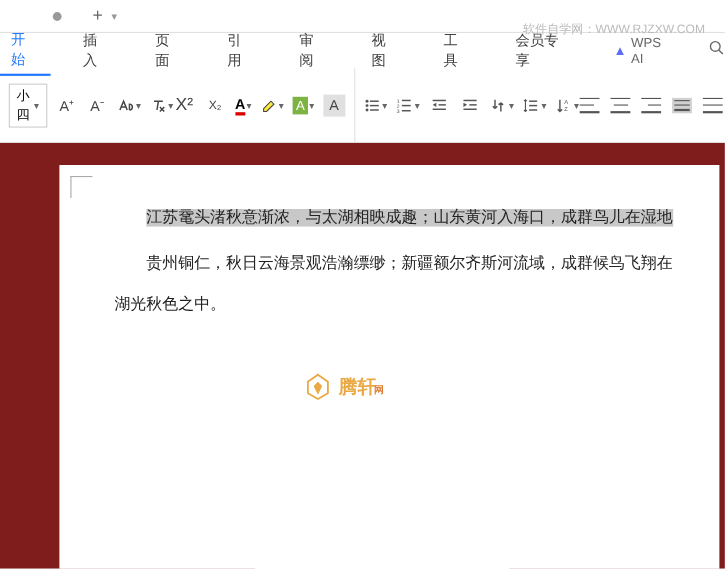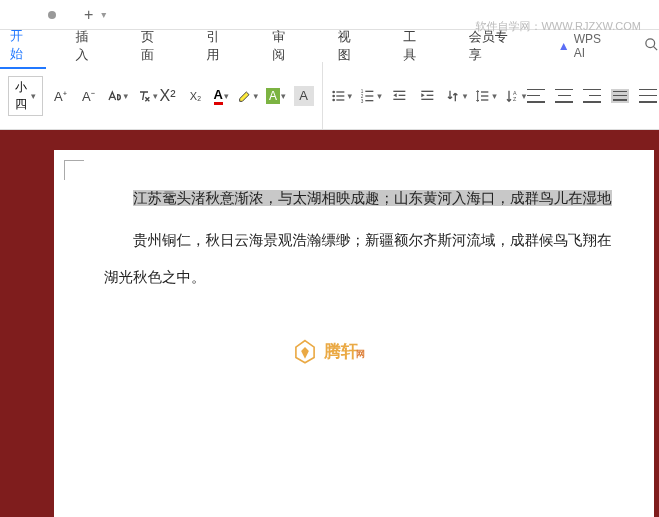--- a/index.html
+++ b/index.html
@@ -33,21 +33,21 @@
 .style-box { border: 1px solid #333; padding: 10px 18px; font-size: 13px; cursor: pointer; }
 .style-text { font-size: 16px; font-weight: 700; }
 
 .document-area { position: relative; background: #7f1d1d; height: calc(100% - 130px); padding: 20px 0 0 54px; }
 .page { background: #fff; width: 600px; min-height: 400px; padding: 30px 40px 30px 50px; position: relative; }
 .page-corner { position: absolute; top: 10px; left: 10px; width: 20px; height: 20px; border-left: 1px solid #aaa; border-top: 1px solid #aaa; }
 
 .para { font-size: 14.5px; line-height: 2.6; color: #222; text-indent: 2em; margin-bottom: 4px; }
 .selected { background: #c8c8c8; }
 
-.logo-overlay { position: absolute; top: 208px; left: 292px; display: flex; align-items: center; gap: 6px; opacity: 0.9; pointer-events: none; z-index: 5; }
+.logo-overlay { position: absolute; top: 208px; left: 276px; display: flex; align-items: center; gap: 6px; opacity: 0.9; pointer-events: none; z-index: 5; }
 .logo-icon { width: 26px; height: 26px; }
 .logo-text { font-size: 17px; font-weight: 600; color: #e8a030; }
 .logo-text .accent { color: #d97020; }
 .logo-sub { font-size: 9px; color: #b8201a; margin-left: -2px; }
 
 .align-btn { width: 18px; height: 14px; display: inline-flex; flex-direction: column; justify-content: space-between; }
 .align-btn span { height: 1.5px; background: #555; display: block; }
 .align-btn.left span:nth-child(2) { width: 70%; }
 .align-btn.center span:nth-child(2) { width: 70%; margin: 0 auto; }
 .align-btn.right span:nth-child(2) { width: 70%; margin-left: auto; }

